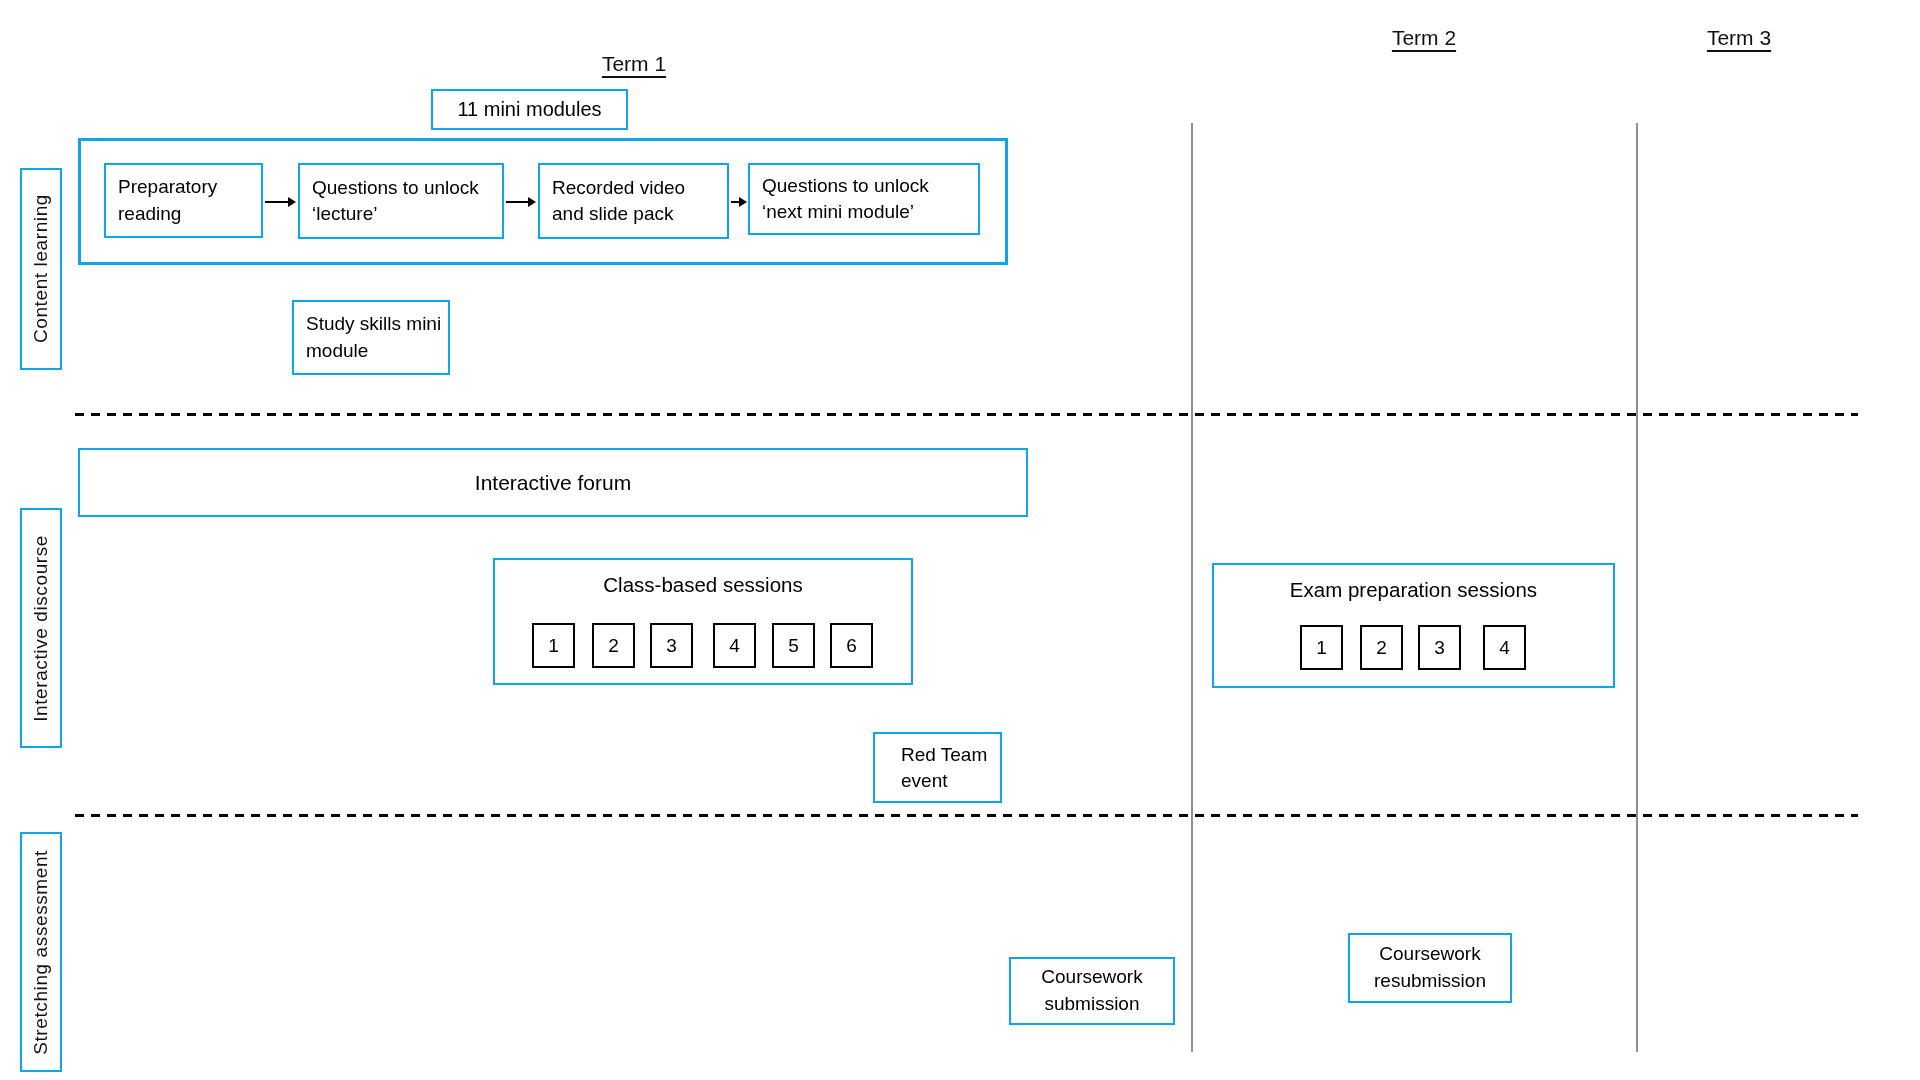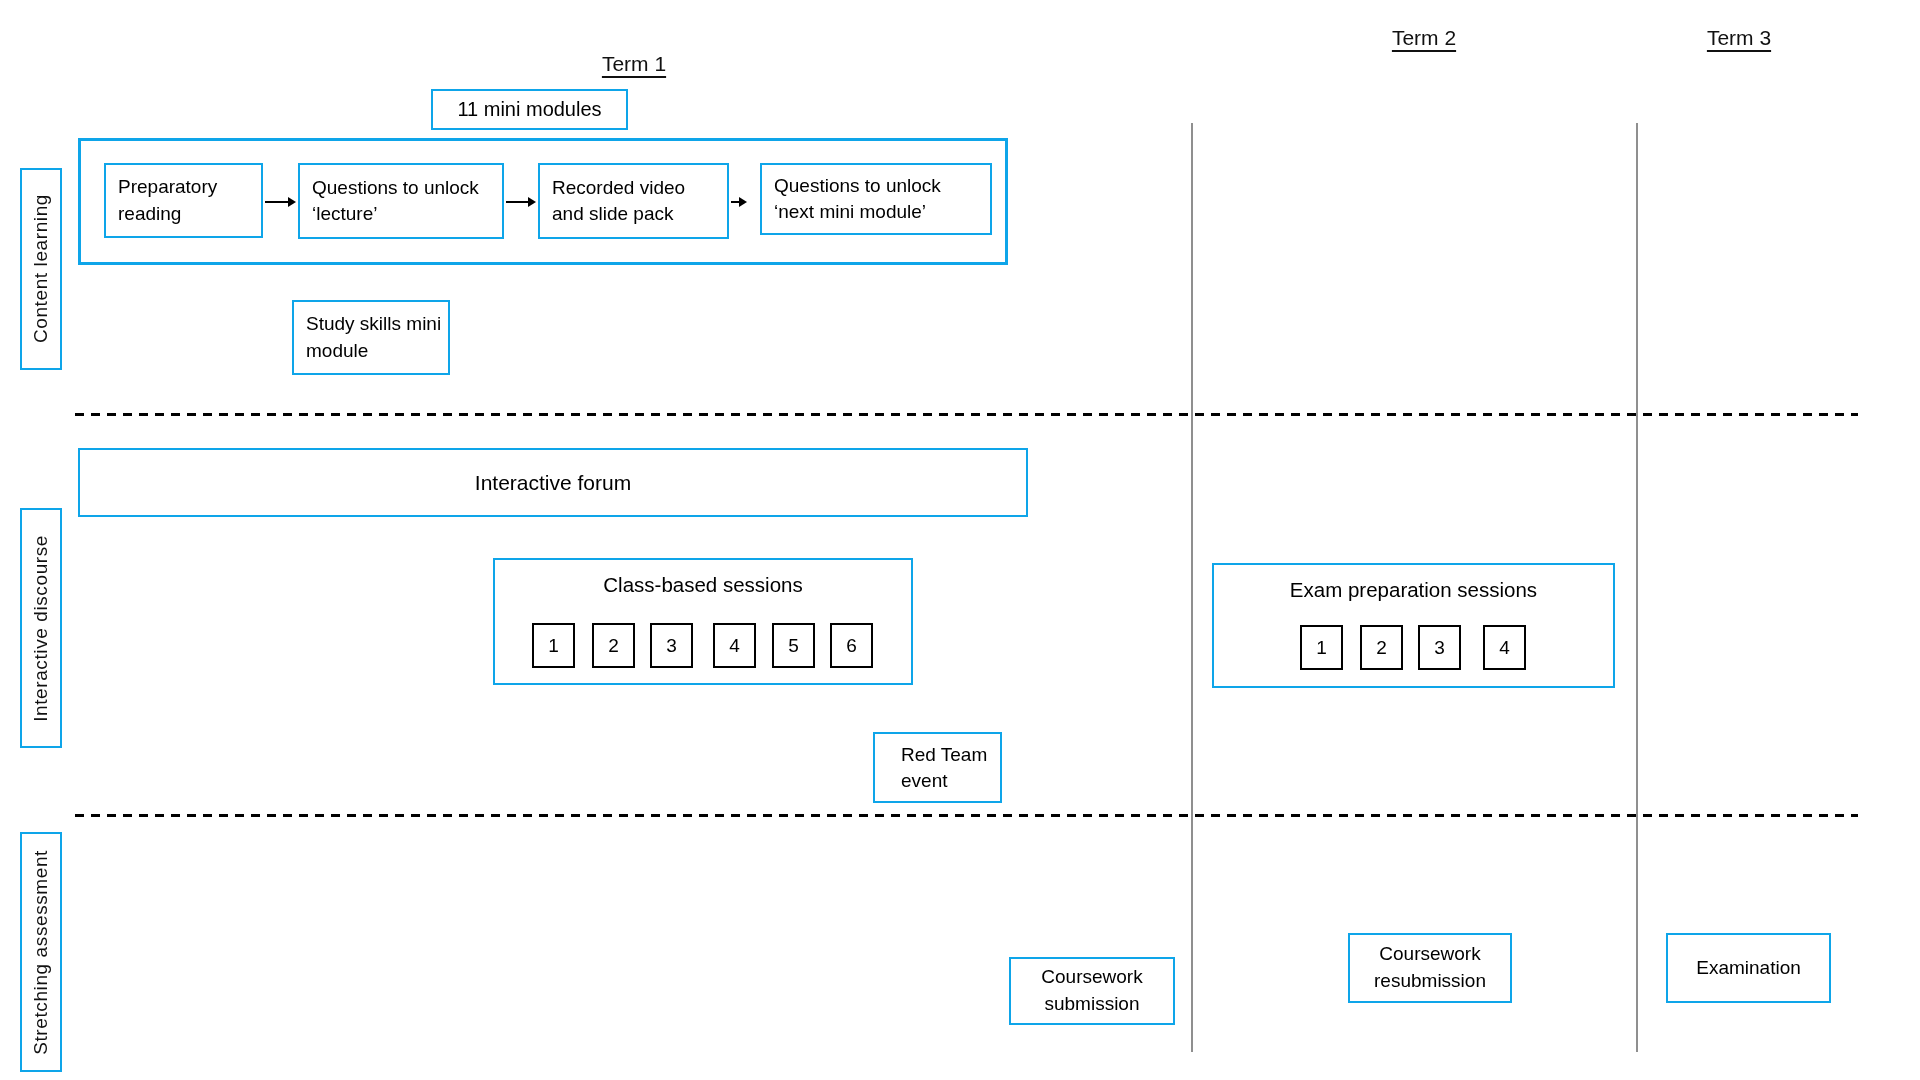--- a/index.html
+++ b/index.html
@@ -69,21 +69,21 @@
     <span>Stretching assessment</span>
   </div>
 
   <div class="box centerbox" style="left:431px; top:89px; width:197px; height:41px; font-size:20px;">11 mini modules</div>
 
   <div class="box outer" style="left:78px; top:138px; width:930px; height:127px;"></div>
 
   <div class="box step leftbox" style="left:104px; top:163px; width:159px; height:75px;">Preparatory reading</div>
   <div class="box step leftbox" style="left:298px; top:163px; width:206px; height:76px;">Questions to unlock ‘lecture’</div>
   <div class="box step leftbox" style="left:538px; top:163px; width:191px; height:76px;">Recorded video and slide pack</div>
-  <div class="box step leftbox" style="left:748px; top:163px; width:232px; height:72px;margin-left:12px;">Questions to unlock ‘next mini module’</div>
+  <div class="box step leftbox" style="left:748px; top:163px; width:232px; height:72px;">Questions to unlock ‘next mini module’</div>
 
   <div class="arrow" style="left:265px; top:196px; width:31px;">
       <div class="shaft"></div>
       <div class="head"></div>
     </div>
   <div class="arrow" style="left:506px; top:196px; width:30px;">
       <div class="shaft"></div>
       <div class="head"></div>
     </div>
   <div class="arrow" style="left:731px; top:196px; width:16px;">
@@ -110,15 +110,14 @@
     <div class="numbox" style="left:86px; top:60px;">1</div>
     <div class="numbox" style="left:146px; top:60px;">2</div>
     <div class="numbox" style="left:204px; top:60px;">3</div>
     <div class="numbox" style="left:269px; top:60px;">4</div>
   </div>
 
   <div class="box leftbox" style="left:873px; top:732px; width:129px; height:71px; font-size:19px; line-height:1.35; padding-left:26px; padding-right:4px;">Red Team event</div>
 
   <div class="box centerbox" style="left:1009px; top:933px; width:166px; height:68px; font-size:19px; line-height:1.4;margin-top:24px;">Coursework submission</div>
   <div class="box centerbox" style="left:1348px; top:933px; width:164px; height:70px; font-size:19px; line-height:1.4;">Coursework resubmission</div>
-  <div class="box centerbox" style="left:1666px; top:933px; width:165px; height:70px; font-size:19px;">Examination</div>
 
 </div>
 
 </body></html>

